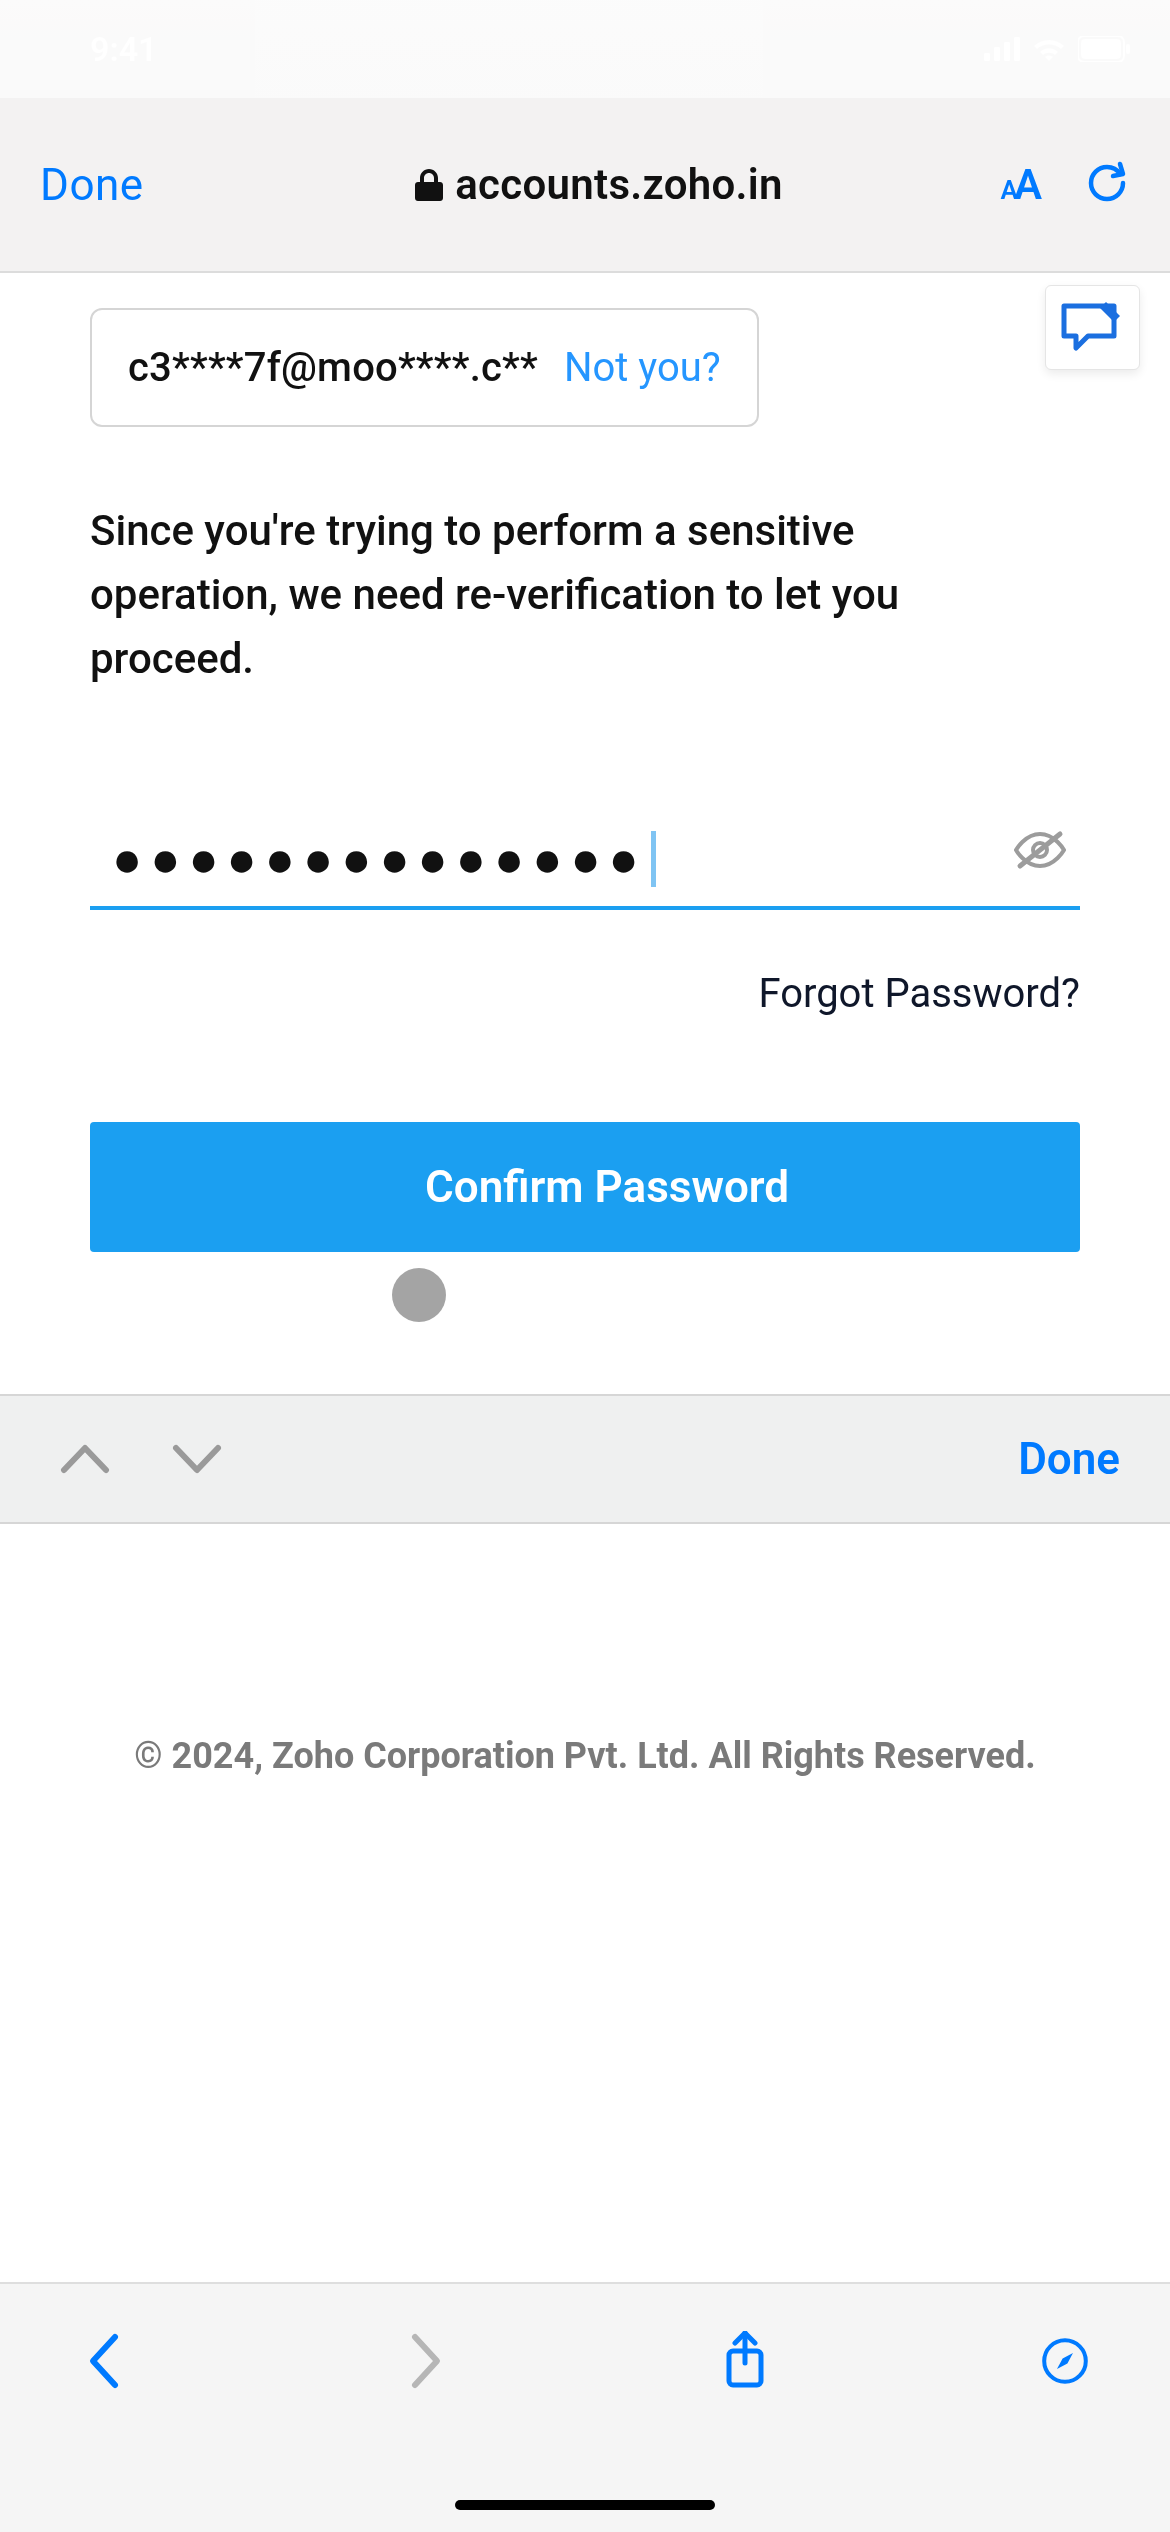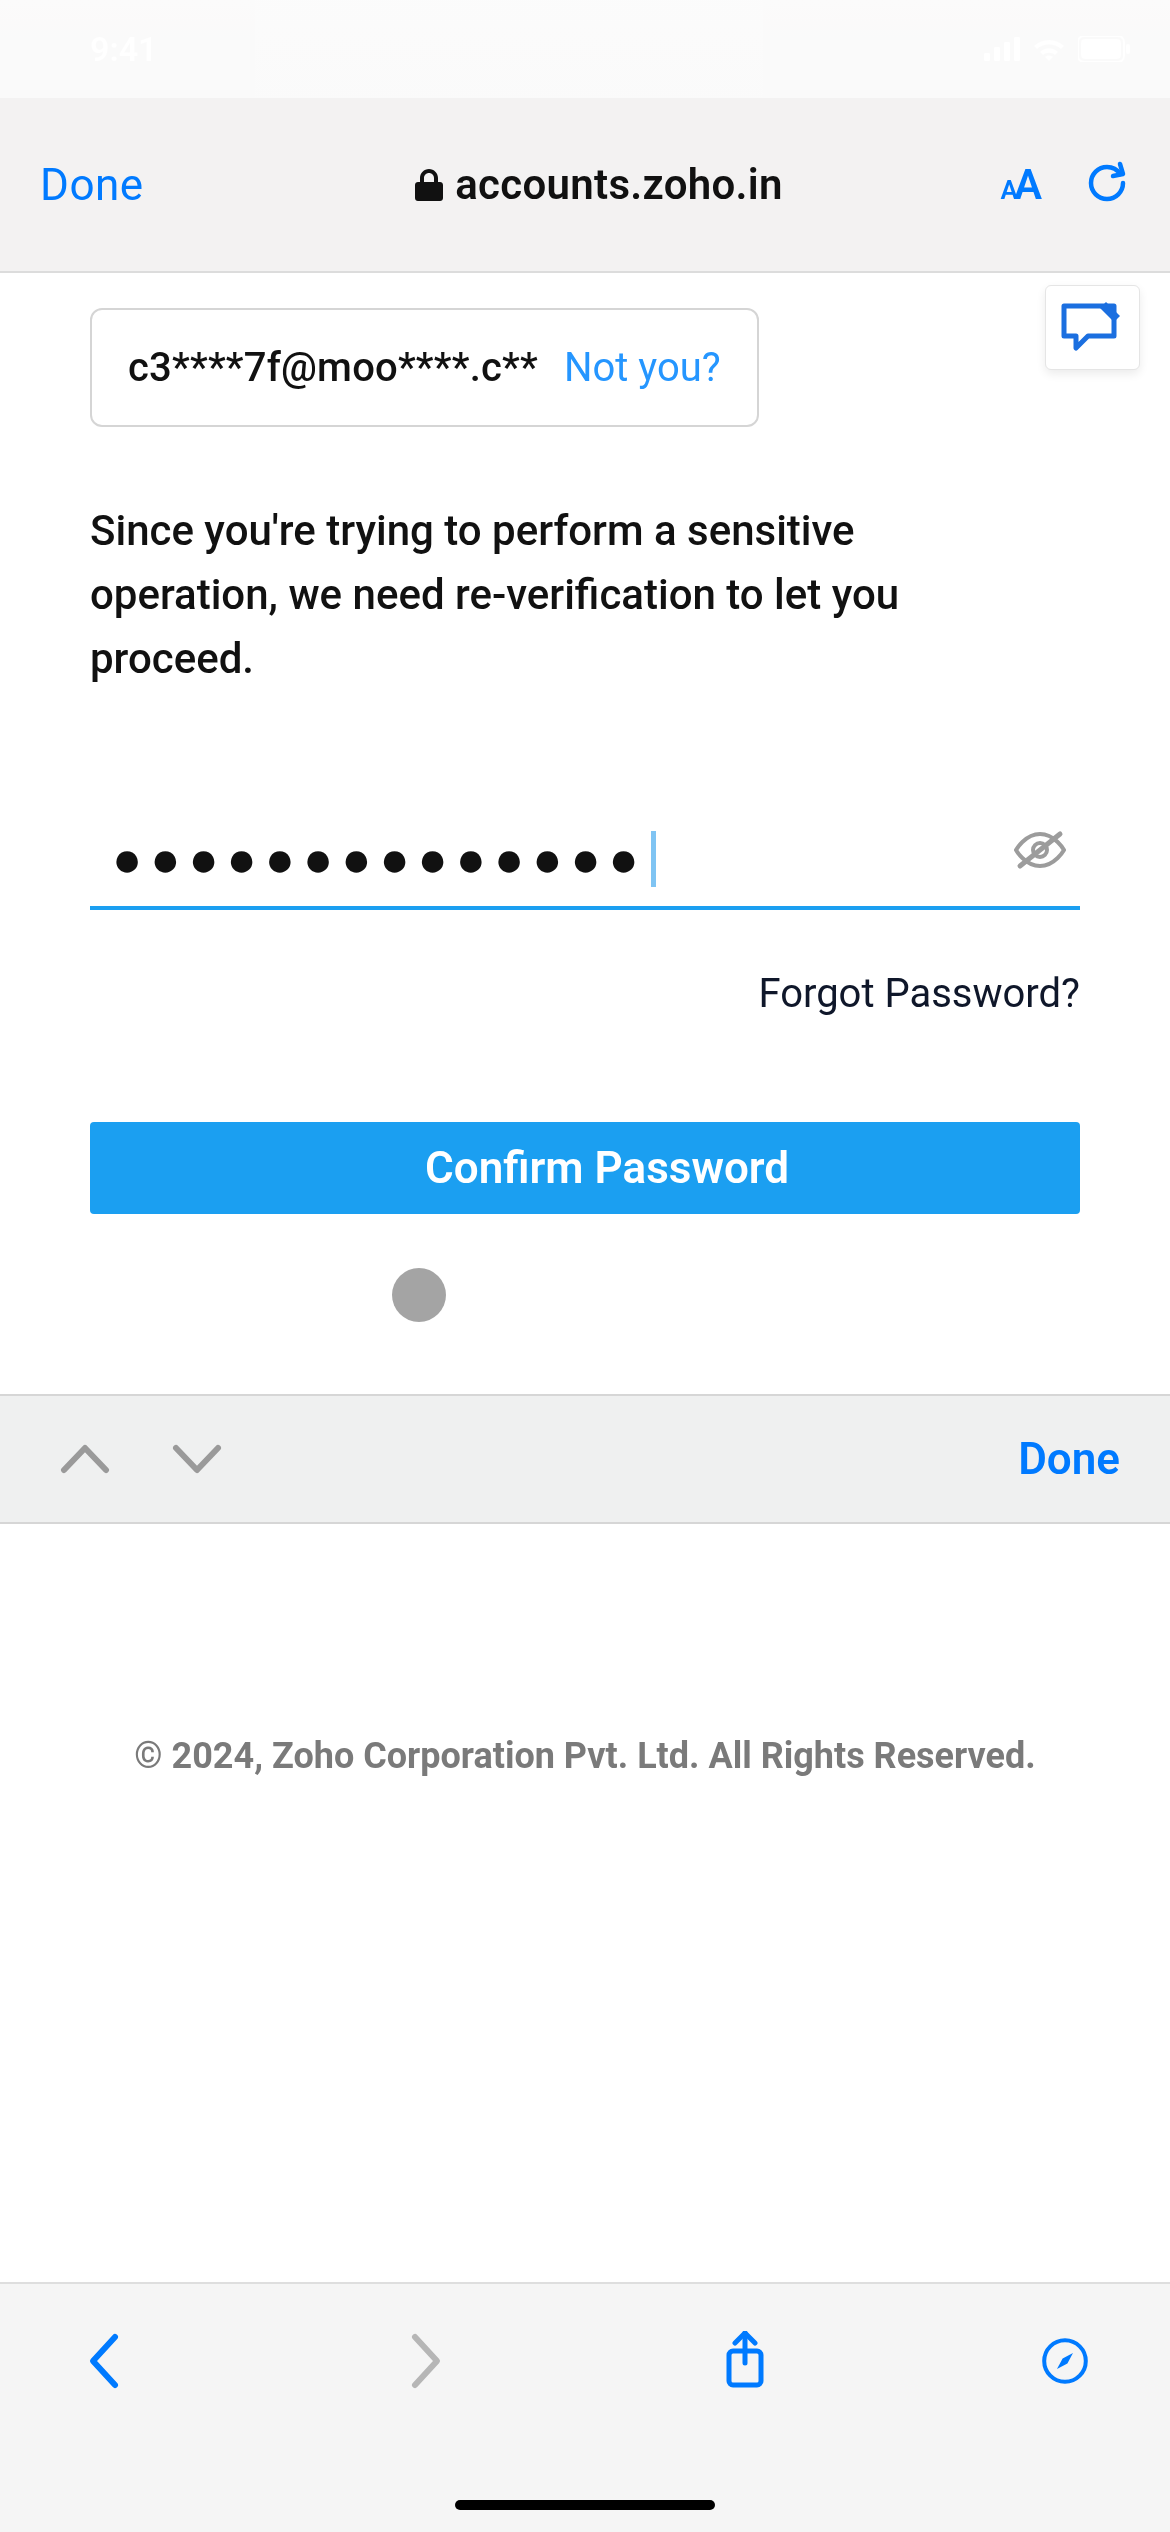--- a/index.html
+++ b/index.html
@@ -94,21 +94,21 @@
   .eye-btn {
     position:absolute; right:14px; top:0;
     background:none; border:none; cursor:pointer;
   }
 
   .forgot-row { margin-top:60px; display:flex; justify-content:flex-end; }
   .forgot { font-size:40px; color:#0f172a; background:none; border:none; cursor:pointer; }
 
   .confirm-btn {
     margin-top:105px;
-    width:100%; height:92px;
+    width:100%; height:130px;
     background:#1b9ff1; color:#fff;
     font-size:44px; font-weight:600;
     border:none; border-radius:4px; cursor:pointer;padding-left:44px;
   }
 
   .touch-bubble {
     position:absolute; left:392px; top:1268px;
     width:54px; height:54px; border-radius:50%;
     background:rgba(90,90,90,.55);
   }

